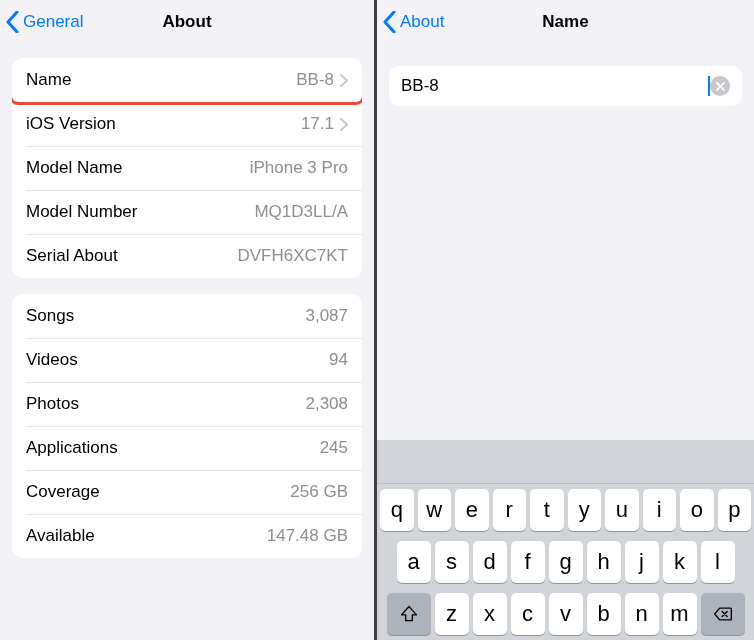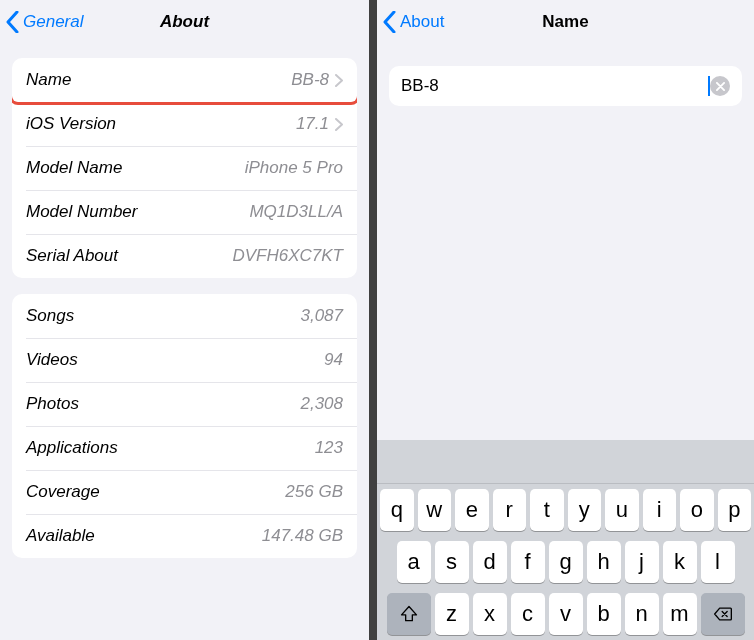--- a/index.html
+++ b/index.html
@@ -16,21 +16,21 @@
   width: 100%;
   height: 100%;
 }
 .pane {
   width: 50%;
   height: 100%;
   background: #f2f2f7;
   position: relative;
   overflow: hidden;
 }
-.pane-left { border-right: 8px solid #404040; font-style: italic; }
+.pane-left { border-right: 3px solid #404040; }
 .navbar {
   height: 44px;
   background: #f2f2f7;
   position: relative;
   display: flex;
   align-items: center;
   justify-content: center;
 }
 .nav-title {
   font-size: 17px;
@@ -205,21 +205,21 @@
           <span>17.1</span>
           <span class="chevron">
               <svg viewBox="0 0 8 13">
                 <path d="M1 1 L7 6.5 L1 12" stroke="#c7c7cc" stroke-width="2" fill="none" stroke-linecap="round" stroke-linejoin="round"></path>
               </svg>
             </span>
         </span>
       </div>
       <div class="row">
         <span class="row-label">Model Name</span>
-        <span class="row-value">iPhone 5 Pro</span>
+        <span class="row-value">iPhone 3 Pro</span>
       </div>
       <div class="row">
         <span class="row-label">Model Number</span>
         <span class="row-value">MQ1D3LL/A</span>
       </div>
       <div class="row">
         <span class="row-label">Serial About</span>
         <span class="row-value">DVFH6XC7KT</span>
       </div>
     </div>
@@ -233,21 +233,21 @@
       <div class="row">
         <span class="row-label">Videos</span>
         <span class="row-value">94</span>
       </div>
       <div class="row">
         <span class="row-label">Photos</span>
         <span class="row-value">2,308</span>
       </div>
       <div class="row">
         <span class="row-label">Applications</span>
-        <span class="row-value">123</span>
+        <span class="row-value">245</span>
       </div>
       <div class="row">
         <span class="row-label">Coverage</span>
         <span class="row-value">256 GB</span>
       </div>
       <div class="row">
         <span class="row-label">Available</span>
         <span class="row-value">147.48 GB</span>
       </div>
     </div>

